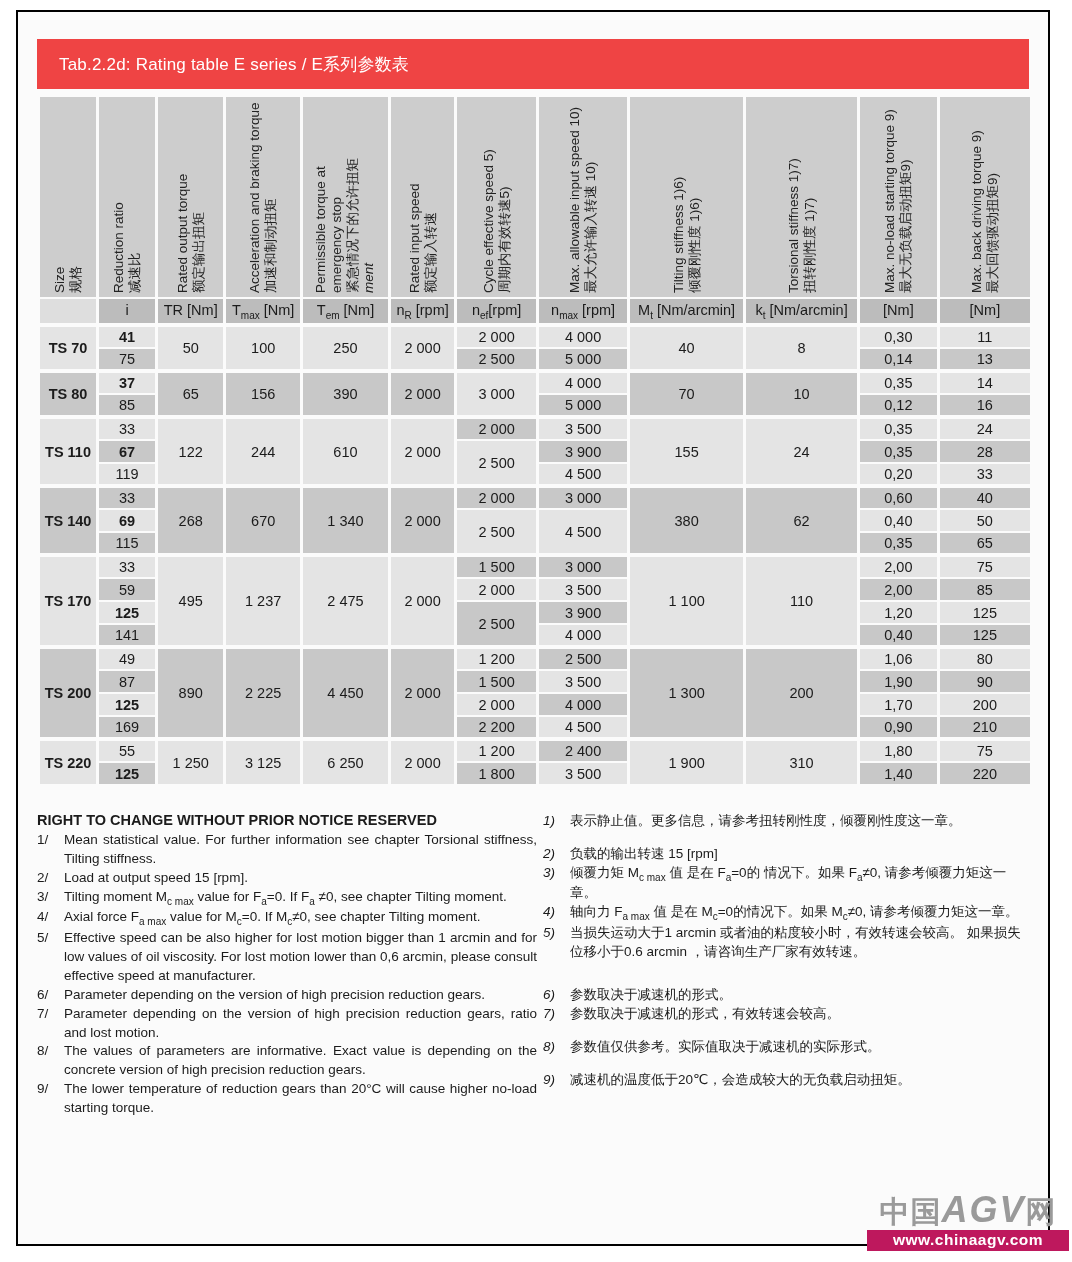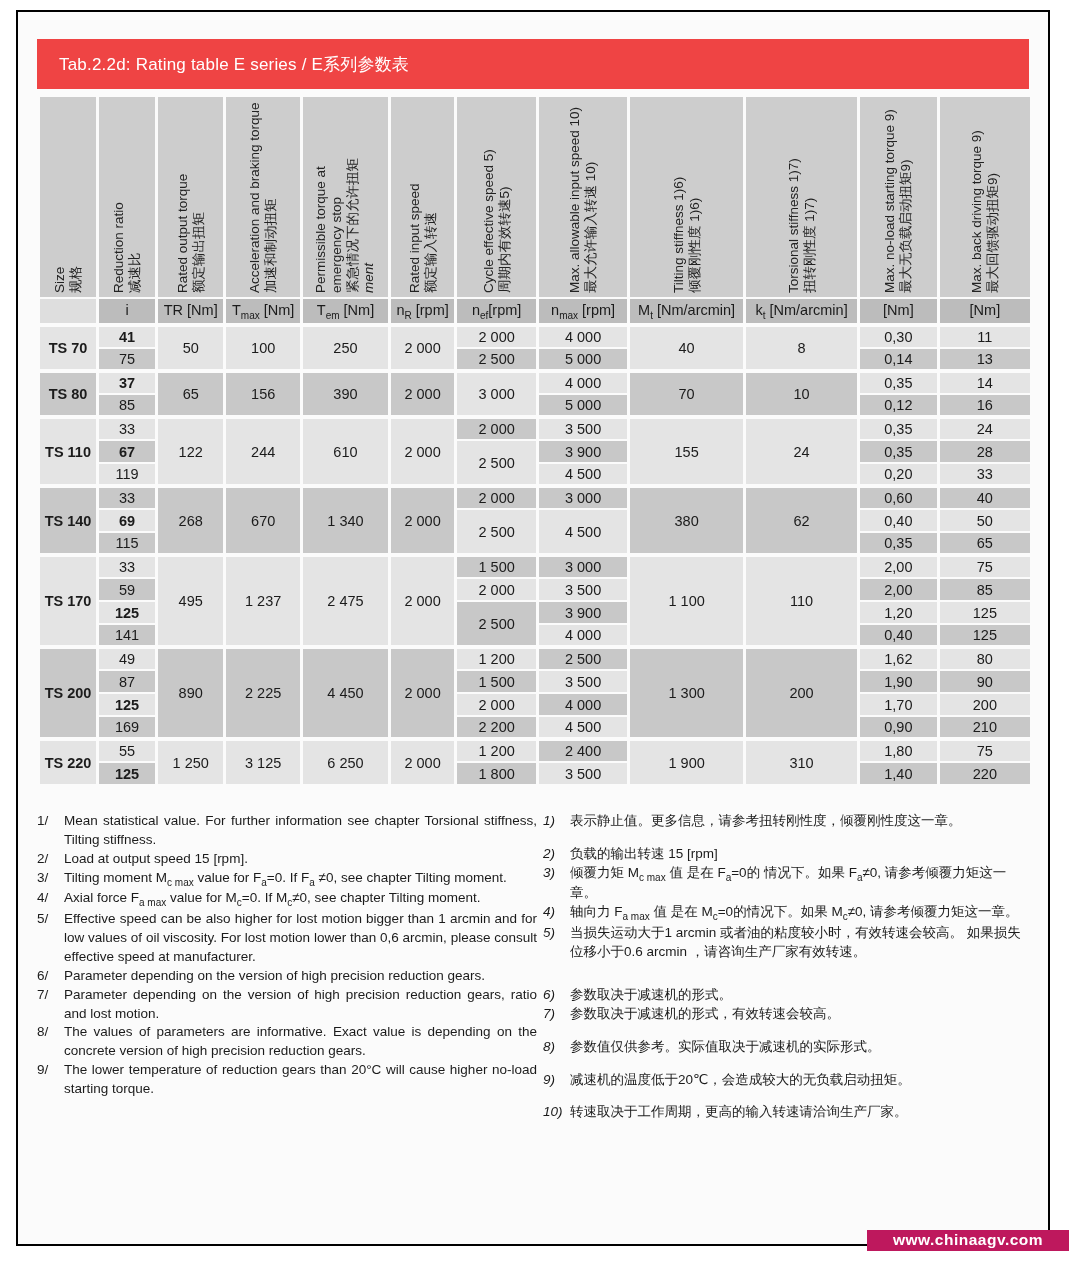--- a/index.html
+++ b/index.html
@@ -325,21 +325,21 @@
         <td class="size D" rowspan="4">TS 200</td>
         <td class="L">49</td>
         <td class="D" rowspan="4">890</td>
         <td class="D" rowspan="4">2 225</td>
         <td class="D" rowspan="4">4 450</td>
         <td class="D" rowspan="4">2 000</td>
         <td class="L">1 200</td>
         <td class="D">2 500</td>
         <td class="D" rowspan="4">1 300</td>
         <td class="D" rowspan="4">200</td>
-        <td class="L">1,62</td>
+        <td class="L">1,06</td>
         <td class="L">80</td>
       </tr>
       <tr class="d">
         <td class="D">87</td>
         <td class="D">1 500</td>
         <td class="L">3 500</td>
         <td class="D">1,90</td>
         <td class="D">90</td>
       </tr>
       <tr class="d">
@@ -376,20 +376,21 @@
         <td class="D">1 800</td>
         <td class="L">3 500</td>
         <td class="D">1,40</td>
         <td class="D">220</td>
       </tr>
     </tbody>
       </table>
 
     <div class="notes">
       <div class="nleft">
+        <div class="nhead-en">RIGHT TO CHANGE WITHOUT PRIOR NOTICE RESERVED</div>
         <div class="fn">
             <span class="m">1/</span>
             <span class="t">Mean statistical value. For further information see chapter Torsional stiffness, Tilting stiffness.</span>
           </div>
         <div class="fn">
             <span class="m">2/</span>
             <span class="t">Load at output speed 15 [rpm].</span>
           </div>
         <div class="fn">
             <span class="m">3/</span>
@@ -450,25 +451,22 @@
             <span class="t">参数取决于减速机的形式，有效转速会较高。</span>
           </div>
         <div class="fn g1">
             <span class="m">8)</span>
             <span class="t">参数值仅供参考。实际值取决于减速机的实际形式。</span>
           </div>
         <div class="fn g1">
             <span class="m">9)</span>
             <span class="t">减速机的温度低于20℃，会造成较大的无负载启动扭矩。</span>
           </div>
-        <div class="fn g1">
-            <span class="m">10)</span>
-            <span class="t">转速取决于工作周期，更高的输入转速请洽询生产厂家。</span>
-          </div>
       </div>
     </div>
 
   </div>
 </div>
 
 <div class="wm">
+  <div class="wm-logo"><span class="cn">中国</span><span class="lat">AGV</span><span class="cn">网</span></div>
   <div class="wm-bar">www.chinaagv.com</div>
 </div>
 
 </body></html>

